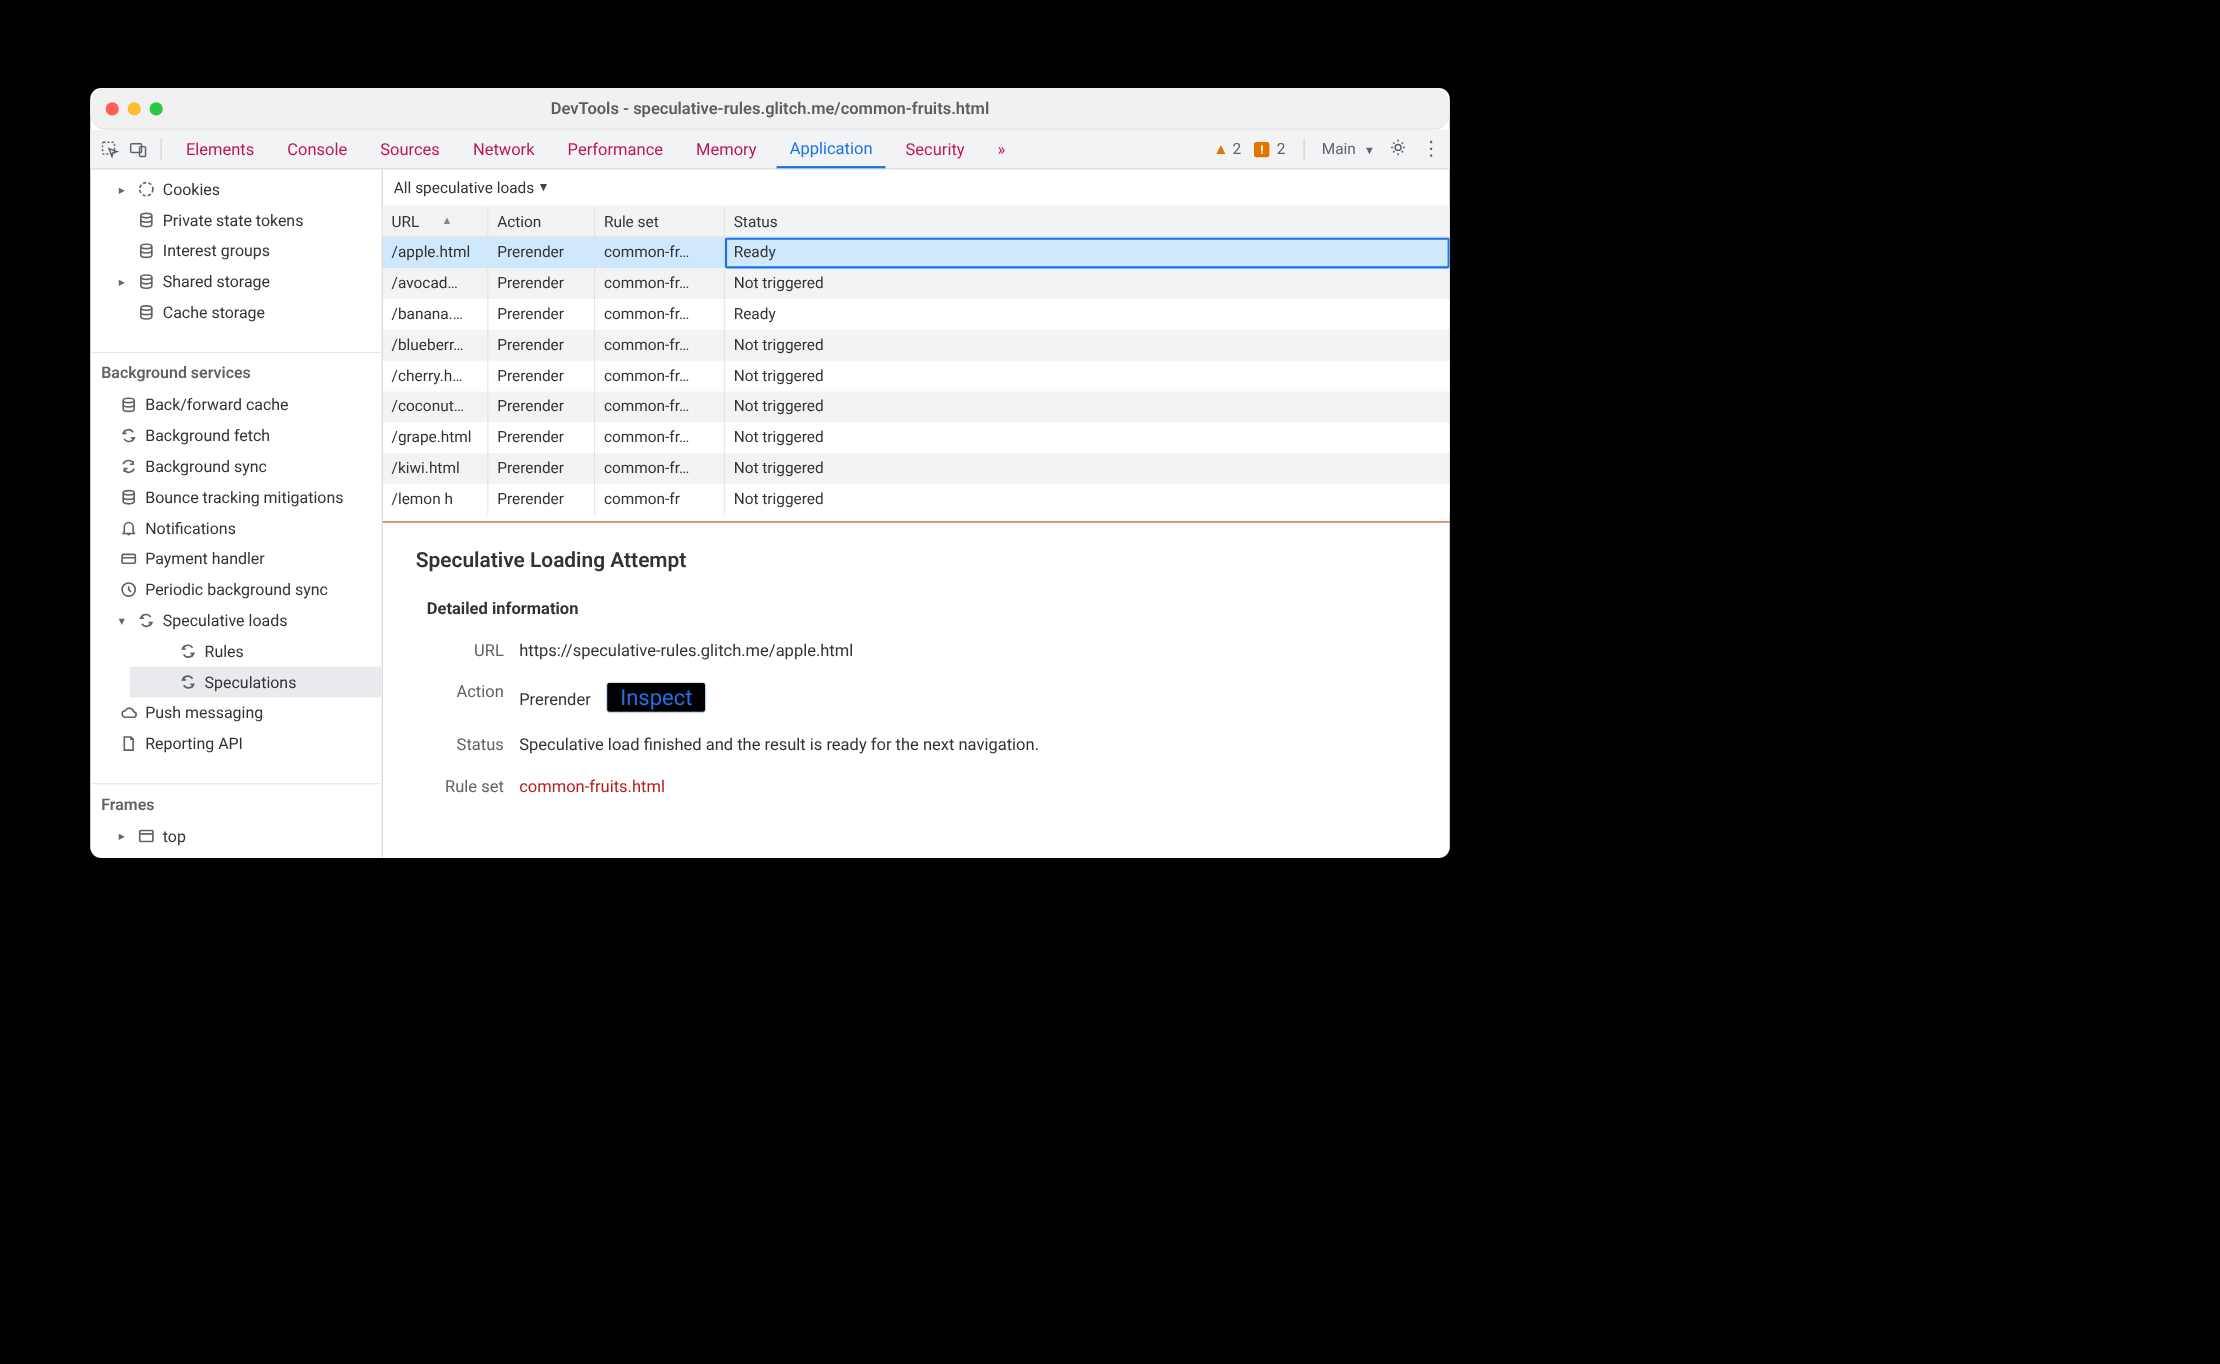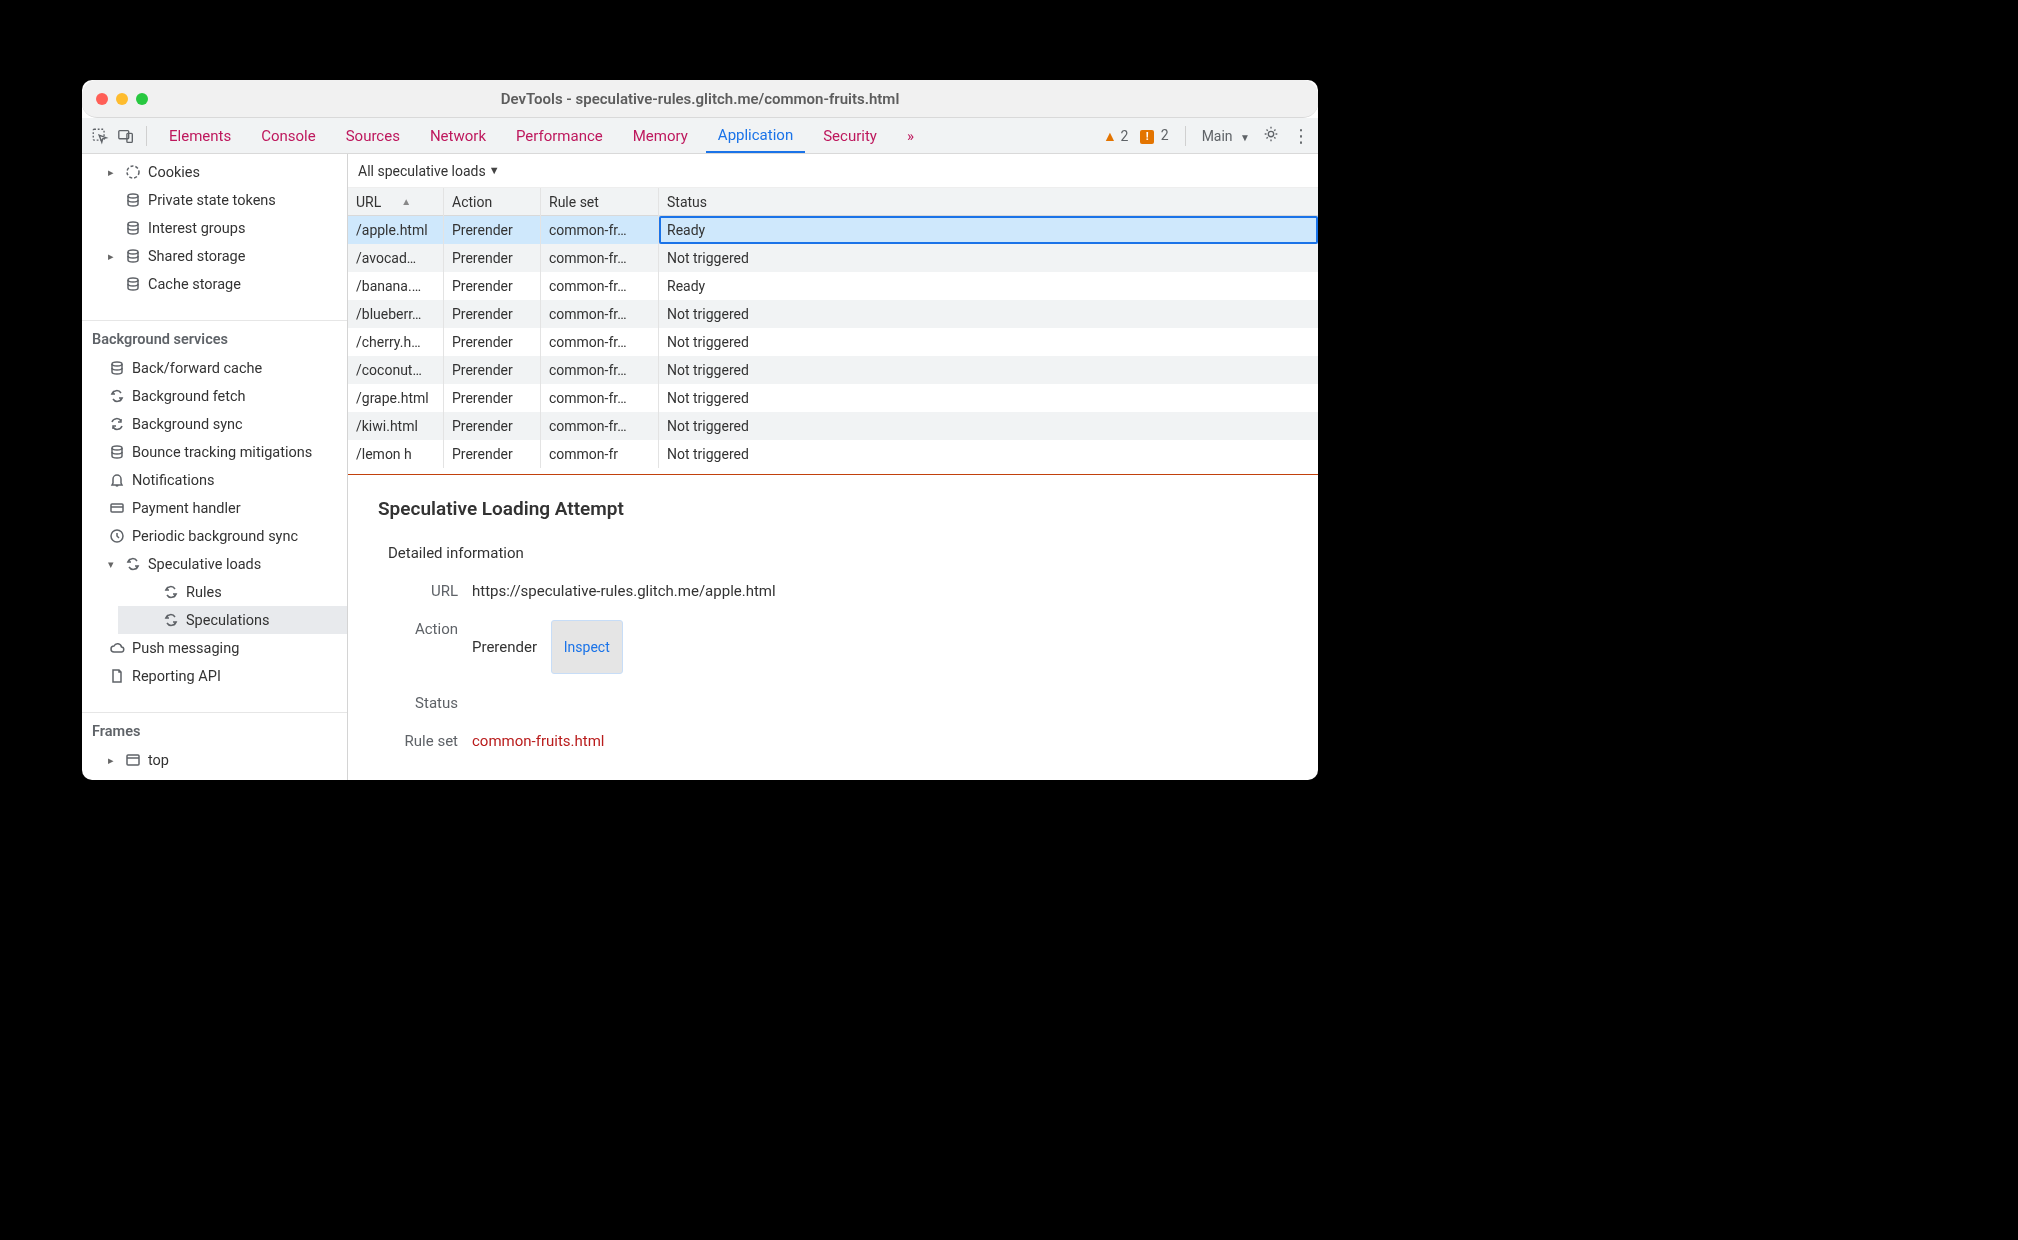--- a/index.html
+++ b/index.html
@@ -73,27 +73,27 @@
   .tbody { overflow-y:auto; height:258px;}
   .trow:nth-child(even){ background:#f1f3f4;}
   .trow:nth-child(odd){ background:#fff;}
   .trow.selected { background:#cfe8fc !important;}
   .trow.selected .col-status{ outline:2px solid #1a73e8; outline-offset:-2px; border-radius:2px;}
   .detail {
     flex:1; border-top:1px solid #c2410c; overflow-y:auto; padding:22px 30px;
     font-size:15px; color:#333;
   }
   .detail h2{ font-size:19px; font-weight:600; margin:0 0 24px;}
-  .detail h3{ font-size:15px; font-weight:400; margin:0 0 20px; padding-left:10px;}
+  .detail h3{ font-size:15px; font-weight:700; margin:0 0 20px; padding-left:10px;}
   .detail-row { display:flex; margin-bottom:20px; padding-left:10px;}
   .detail-label { width:70px; color:#5f6368; text-align:right; margin-right:14px; flex-shrink:0;}
   .detail-value { flex:1;}
   .inspect-btn {
-    display:inline-block; border:1px solid #c7ddf7; color:#1a73e8; background:#e5e5e5;
-    padding:18px 12px; border-radius:3px; margin-left:10px; cursor:pointer; font-size:14px;
+    display:inline-block; border:1px solid #c7ddf7; color:#1a73e8; background:#000000;
+    padding:1px 12px; border-radius:3px; margin-left:10px; cursor:pointer; font-size:20px;
   }
   .link{ color:#b91c1c; cursor:pointer;}
   svg.stroke path, svg.stroke rect, svg.stroke circle, svg.stroke line, svg.stroke polyline, svg.stroke ellipse {
     fill:none; stroke:#5f6368; stroke-width:1.5;
   }
   .toolbar svg{ stroke:#5f6368;}
 </style>
 </head>
 <body>
 
@@ -422,20 +422,21 @@
         </div>
         <div class="detail-row">
           <div class="detail-label">Action</div>
           <div class="detail-value">
             <span>Prerender</span>
             <span class="inspect-btn">Inspect</span>
           </div>
         </div>
         <div class="detail-row">
           <div class="detail-label">Status</div>
+          <div class="detail-value">Speculative load finished and the result is ready for the next navigation.</div>
         </div>
         <div class="detail-row">
           <div class="detail-label">Rule set</div>
           <div class="detail-value"><span class="link">common-fruits.html</span></div>
         </div>
       </div>
     </div>
   </div>
 </div>
 

